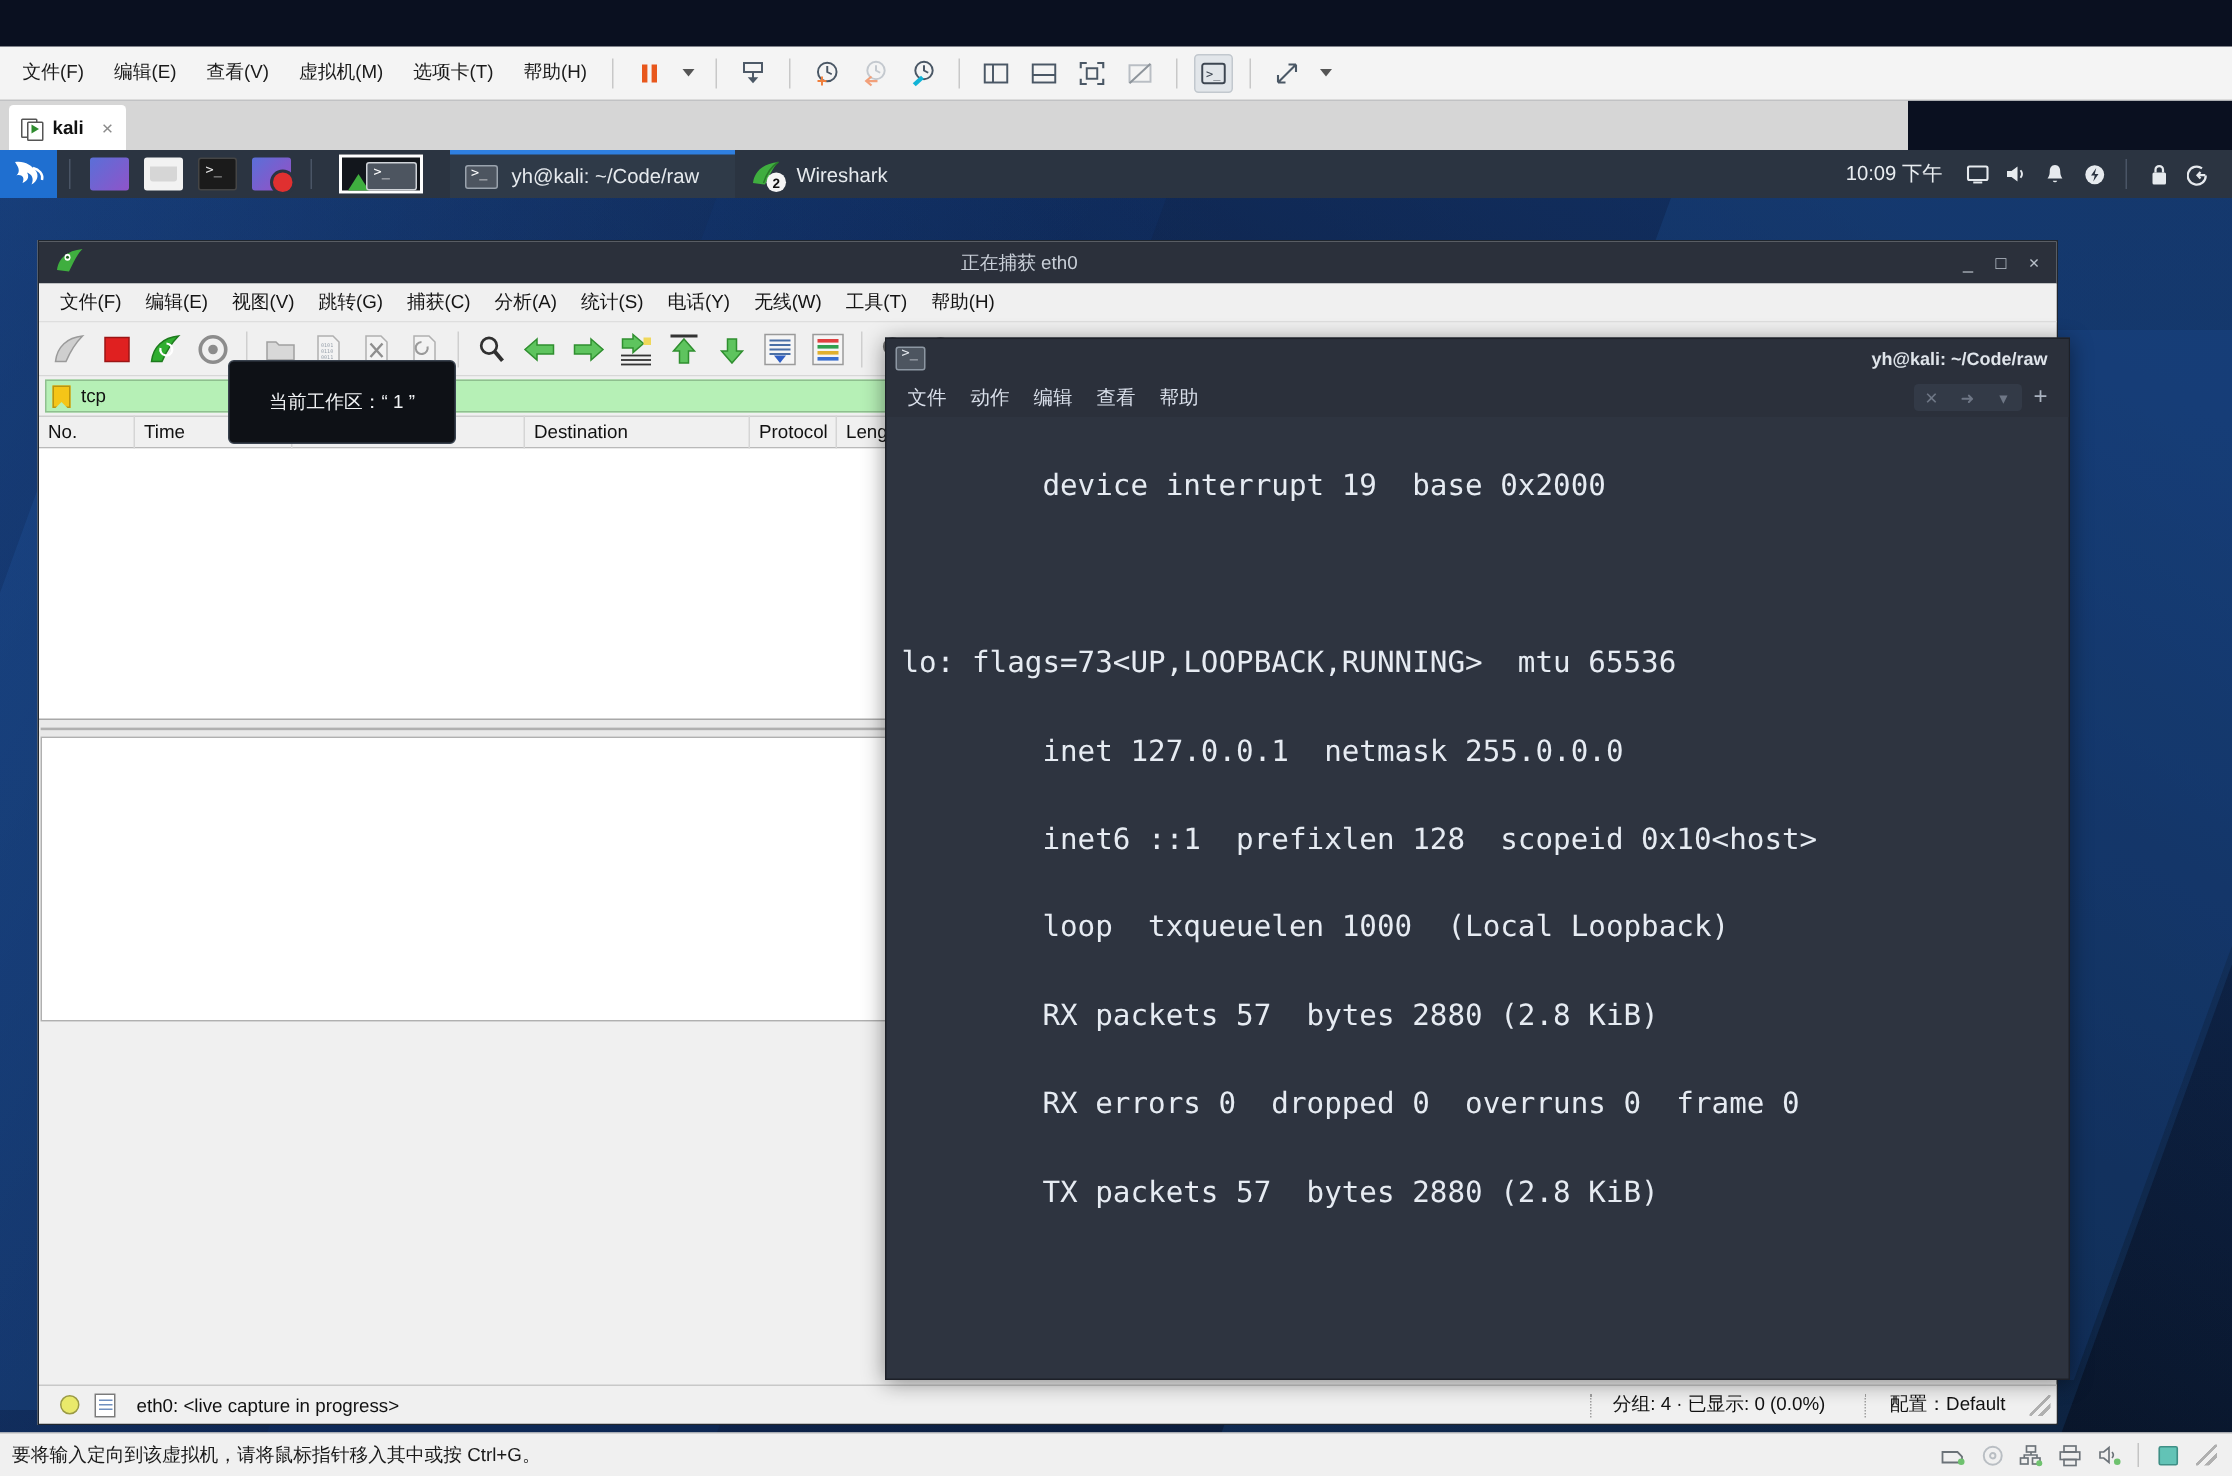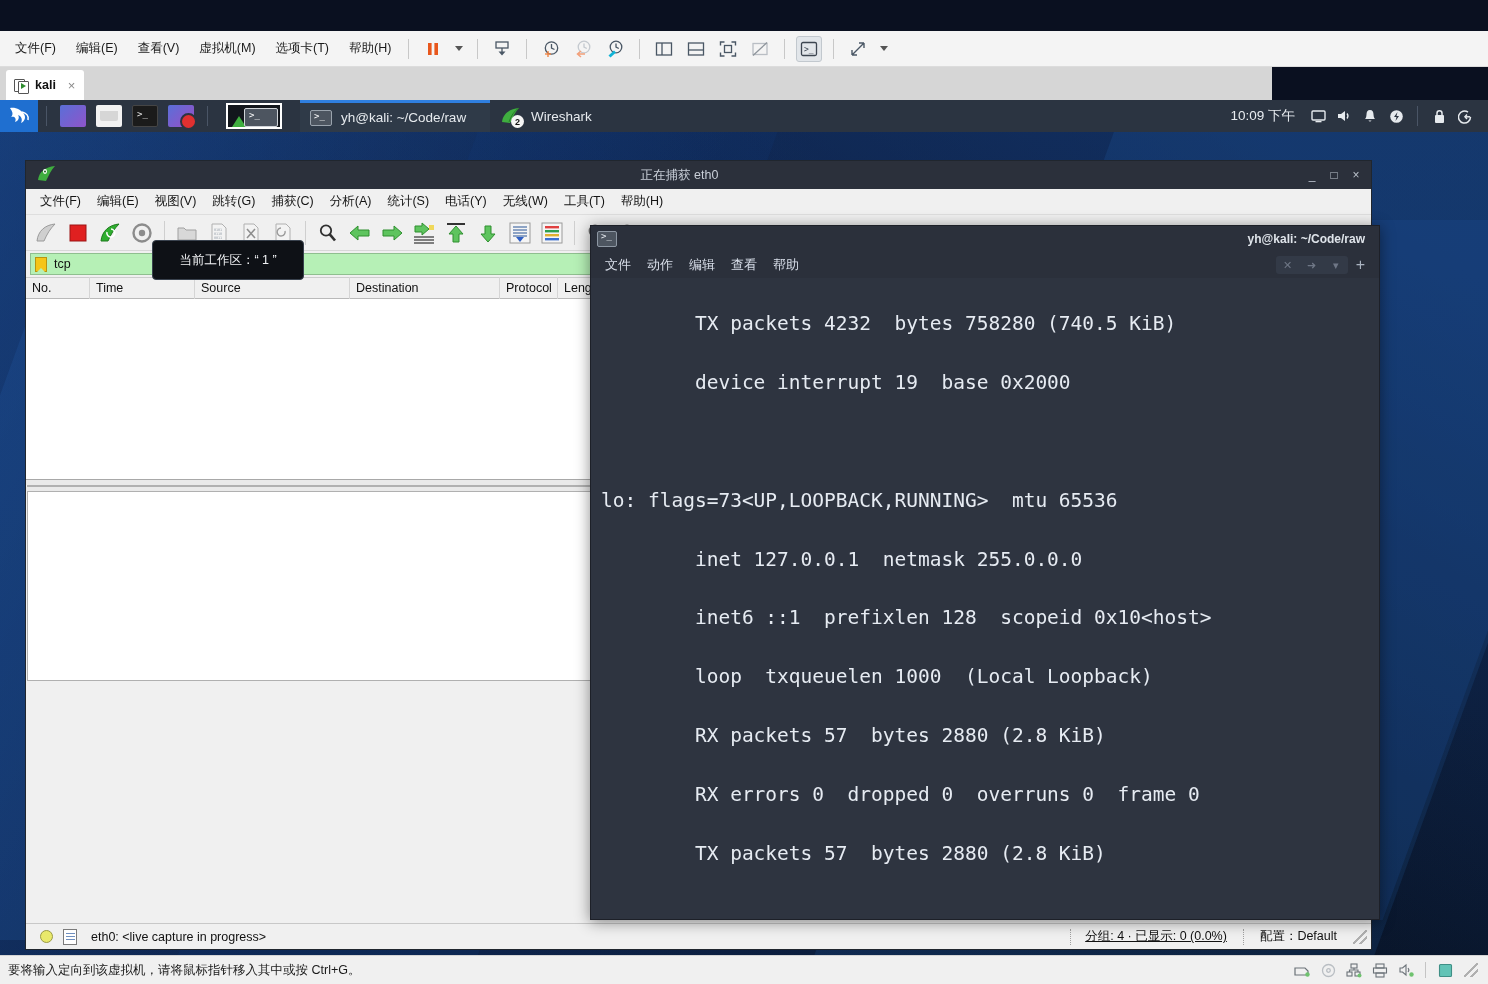--- a/index.html
+++ b/index.html
@@ -157,21 +157,21 @@
     display:flex;align-items:center;justify-content:center; font-weight:bold;
   }
   .k-tray { margin-left:auto; display:flex; align-items:center; height:32px;
             padding-right: 10px; }
   .k-clock { color:#e8ecf0; font-size:13.5px; margin-right:10px; }
   .k-tray-ico { width:26px;height:32px;display:flex;align-items:center;
                 justify-content:center; color:#e6eaee; }
 
   
   .ws-tooltip {
-    position:absolute; left:152px; top:140px; width:152px; height:40px;
+    position:absolute; left:152px; top:140px; width:152px; height:56px;
     background:#0e1116; border:1px solid #39424e; border-radius:4px;
     color:#f0f2f4; font-size:12.5px; display:flex; align-items:center;
     justify-content:center; z-index: 60;
   }
 
   
   .ws-win {
     position:absolute; left:25px; top:60px; width:1347px; height:790px;
     background:#f0f0f0; border:1px solid #20262e;
   }
@@ -680,21 +680,21 @@
       <div class="ws-detail" style="height:1px; margin:0 1px;"></div>
       <div class="ws-splitgap" style="height:4px;"></div>
       <div class="ws-bytes" style="height:190px; margin:0 1px;"></div>
 
       <div class="ws-statusbar">
         <div class="sb-dot"></div>
         <div class="sb-note"></div>
         <div class="sb-text">eth0: &lt;live capture in progress&gt;</div>
         <div style="margin-left:auto; display:flex; align-items:center;">
           <div class="sb-vsep"></div>
-          <div style="margin:0 16px 0 14px;text-decoration:underline;">分组: 4 · 已显示: 0 (0.0%)</div>
+          <div style="margin:0 26px 0 14px;">分组: 4 · 已显示: 0 (0.0%)</div>
           <div class="sb-vsep"></div>
           <div style="margin:0 10px 0 16px;">配置：Default</div>
           <div class="sb-grip"></div>
         </div>
       </div>
     </div>
 
     <div class="term-win">
       <div class="term-titlebar">
         <div class="term-ticon"></div>
@@ -710,21 +710,20 @@
         </div>
         <div class="term-tabctl">
           <div class="tc">✕</div>
           <div class="tc">➜</div>
           <div class="tc">▾</div>
         </div>
         <div class="term-plus">+</div>
       </div>
 
       <div class="term-body">
-<div>        TX packets 4232  bytes 758280 (740.5 KiB)</div>
 <div>        device interrupt 19  base 0x2000</div>
 <div>&nbsp;</div>
 <div>lo: flags=73&lt;UP,LOOPBACK,RUNNING&gt;  mtu 65536</div>
 <div>        inet 127.0.0.1  netmask 255.0.0.0</div>
 <div>        inet6 ::1  prefixlen 128  scopeid 0x10&lt;host&gt;</div>
 <div>        loop  txqueuelen 1000  (Local Loopback)</div>
 <div>        RX packets 57  bytes 2880 (2.8 KiB)</div>
 <div>        RX errors 0  dropped 0  overruns 0  frame 0</div>
 <div>        TX packets 57  bytes 2880 (2.8 KiB)</div>
 

